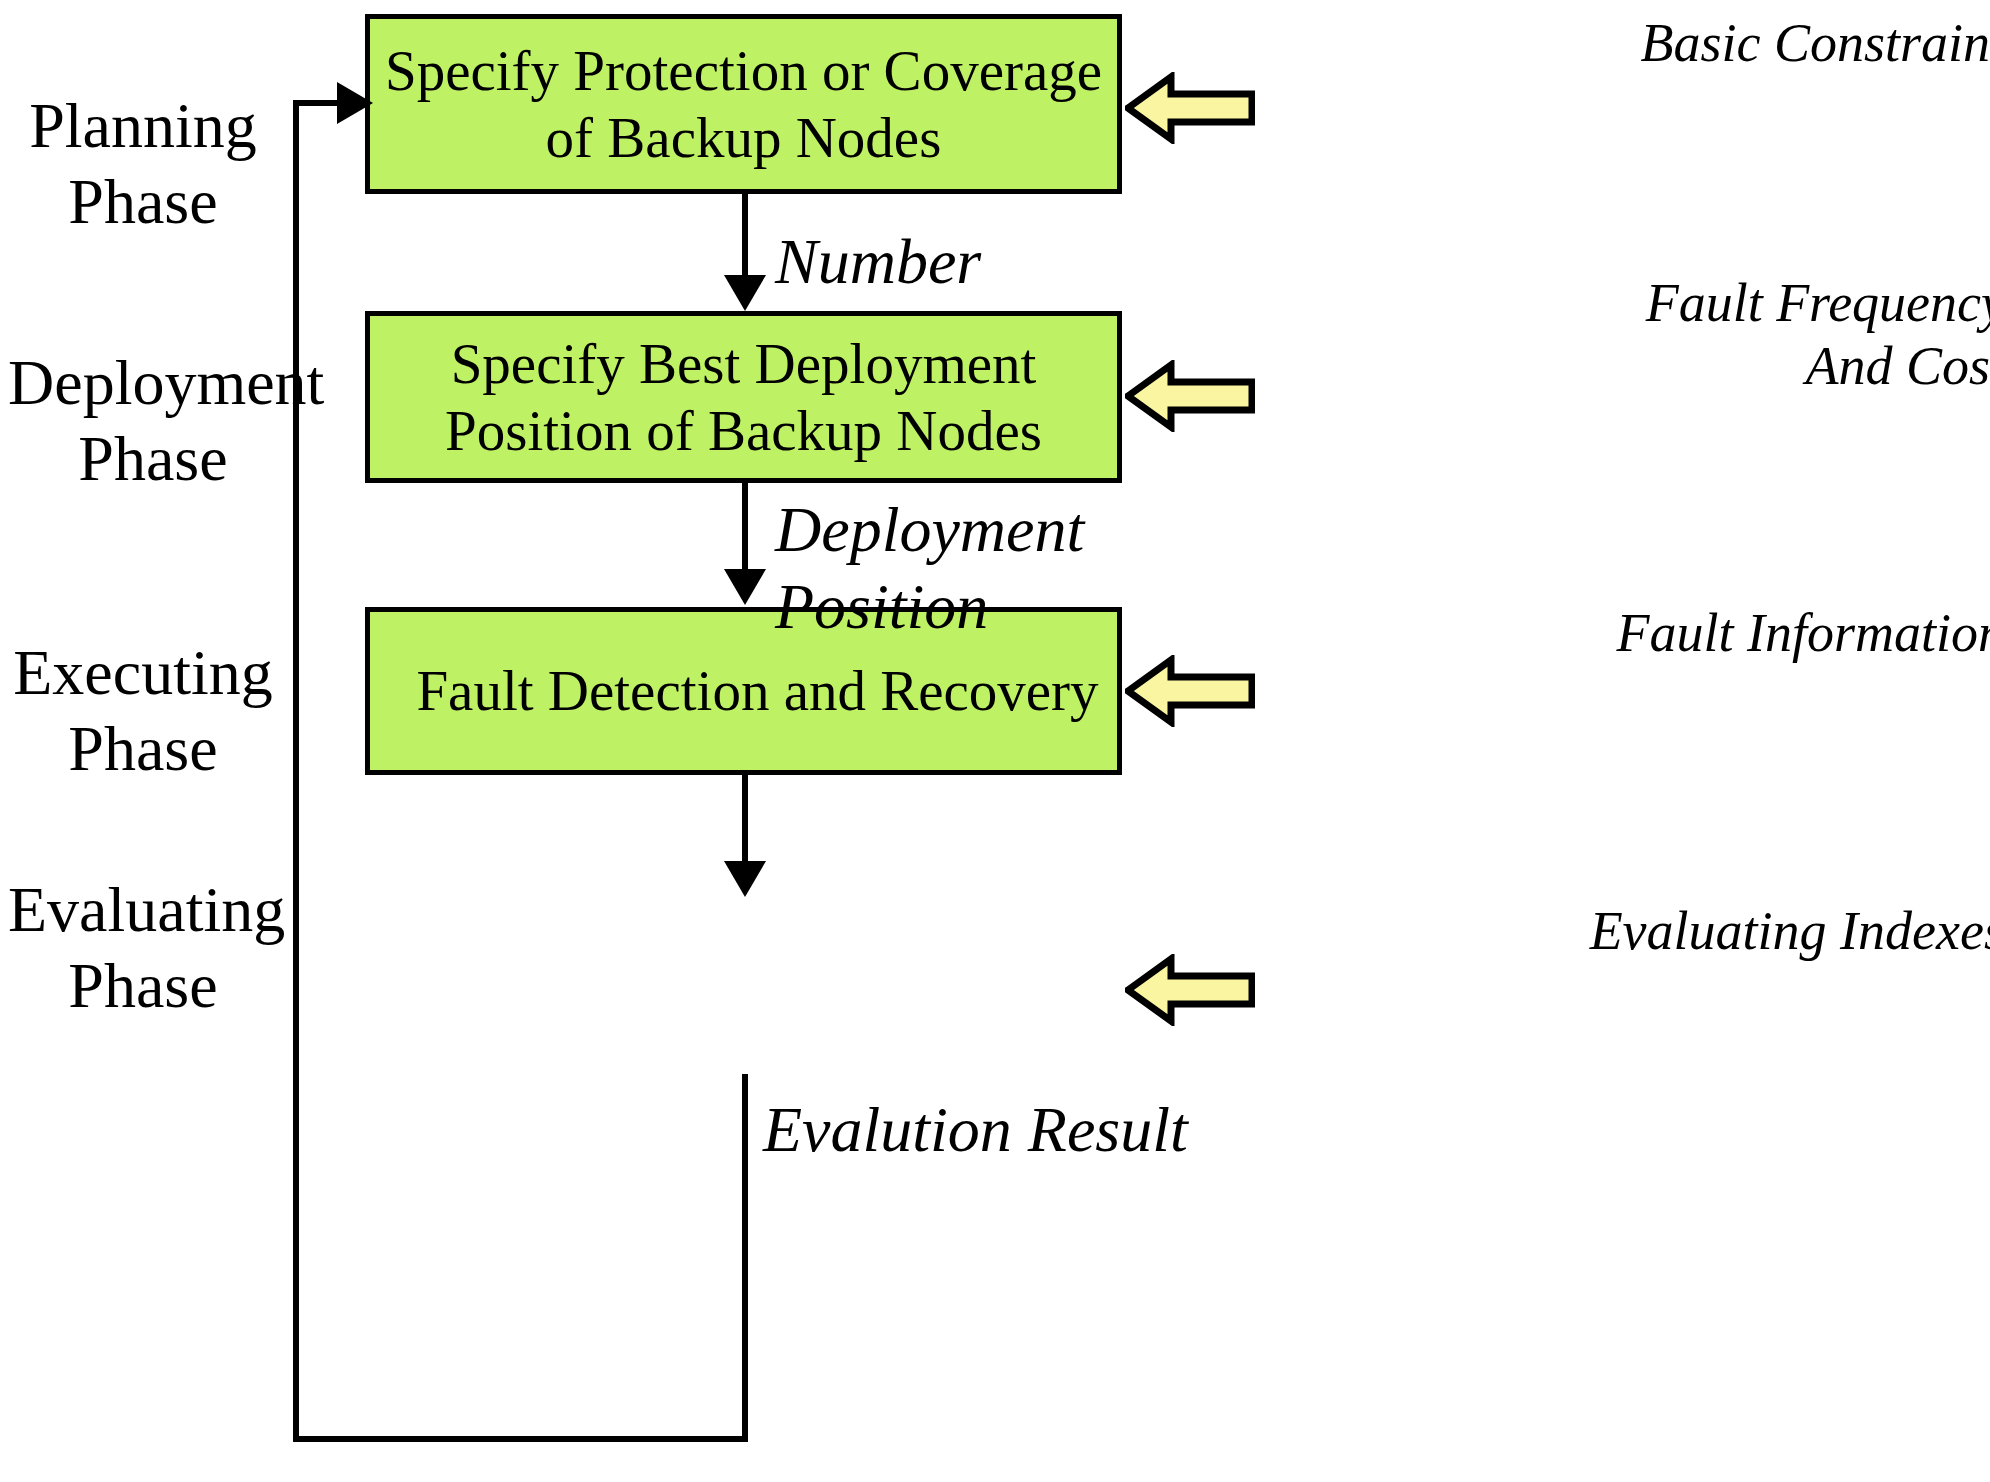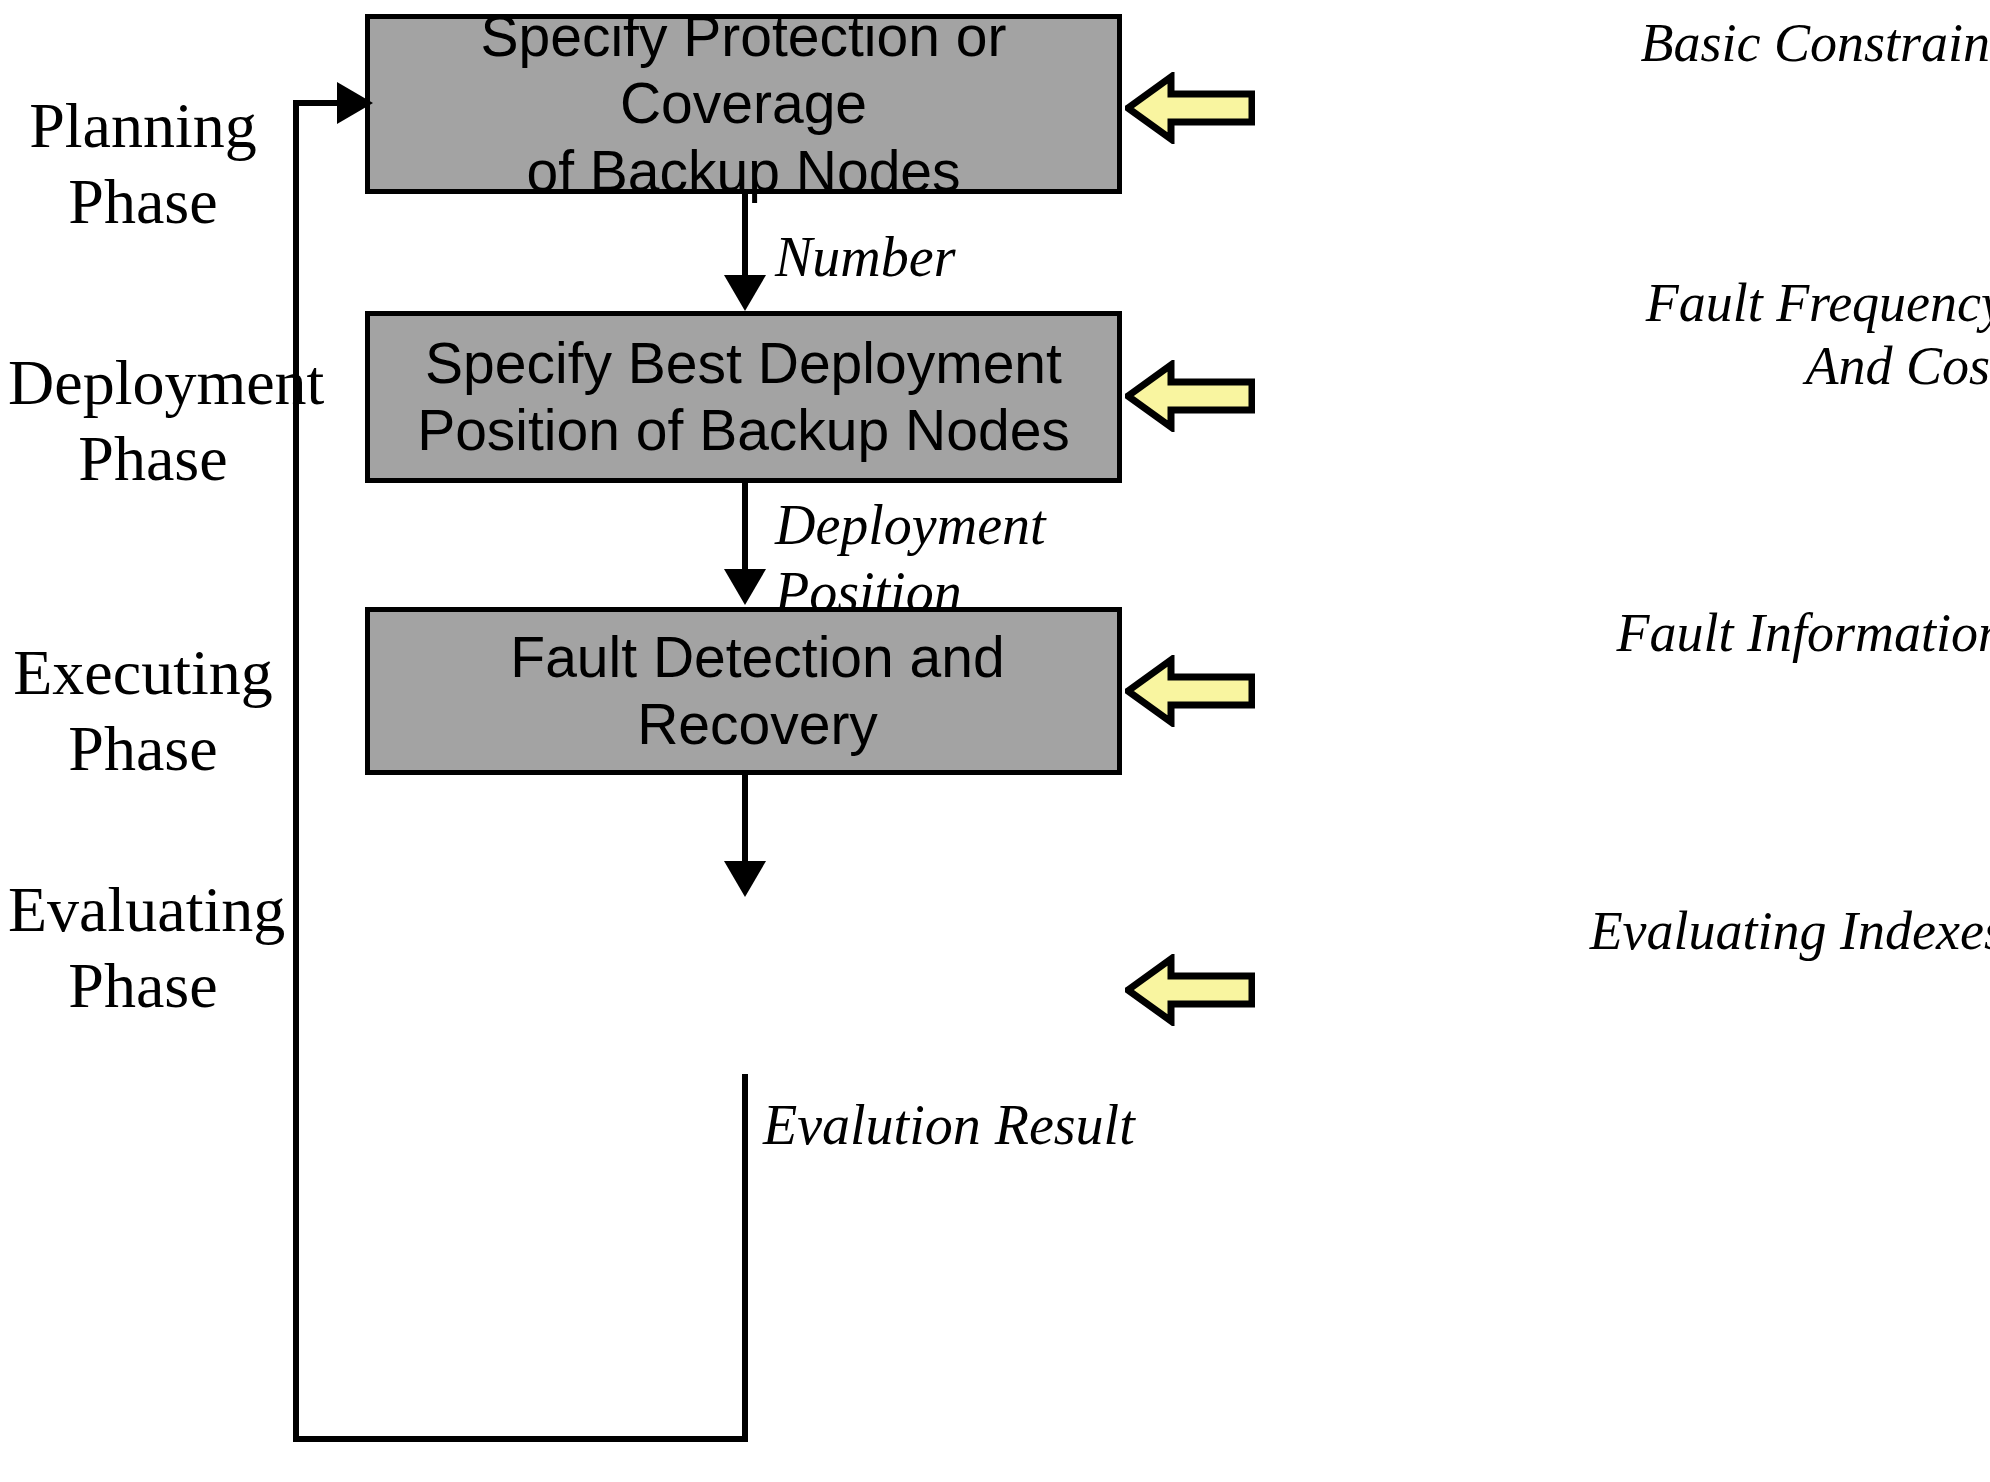--- a/index.html
+++ b/index.html
@@ -24,31 +24,31 @@
     line-height: 1.18;
     color: #000000;
     white-space: pre-line;
     font-family: "Liberation Serif", "DejaVu Serif", serif;
   }
 
   
   .proc-box {
     position: absolute;
     box-sizing: border-box;
-    background: #a3a3a3;
+    background: #bef264;
     border: 5px solid #000000;
     display: flex;
     align-items: center;
     justify-content: center;
     text-align: center;
     font-size: 57px;
     line-height: 1.18;
     color: #000000;
     white-space: pre-line;
-    font-family: Liberation Sans, sans-serif;
+    font-family: Liberation Serif, serif;
   }
 
   
   .flow-line {
     position: absolute;
     background: #000000;
   }
   .flow-head-down {
     position: absolute;
     width: 0;
@@ -63,21 +63,21 @@
     height: 0;
     border-top: 21px solid transparent;
     border-bottom: 21px solid transparent;
     border-left: 36px solid #000000;
   }
 
   
   .flow-label {
     position: absolute;
     font-style: italic;
-    font-size: 56px;
+    font-size: 64px;
     line-height: 1.2;
     color: #000000;
     white-space: pre-line;
     font-family: "Liberation Serif", "DejaVu Serif", serif;
   }
   .flow-label.align-left  { text-align: left; }
 
   
   .block-arrow {
     position: absolute;

